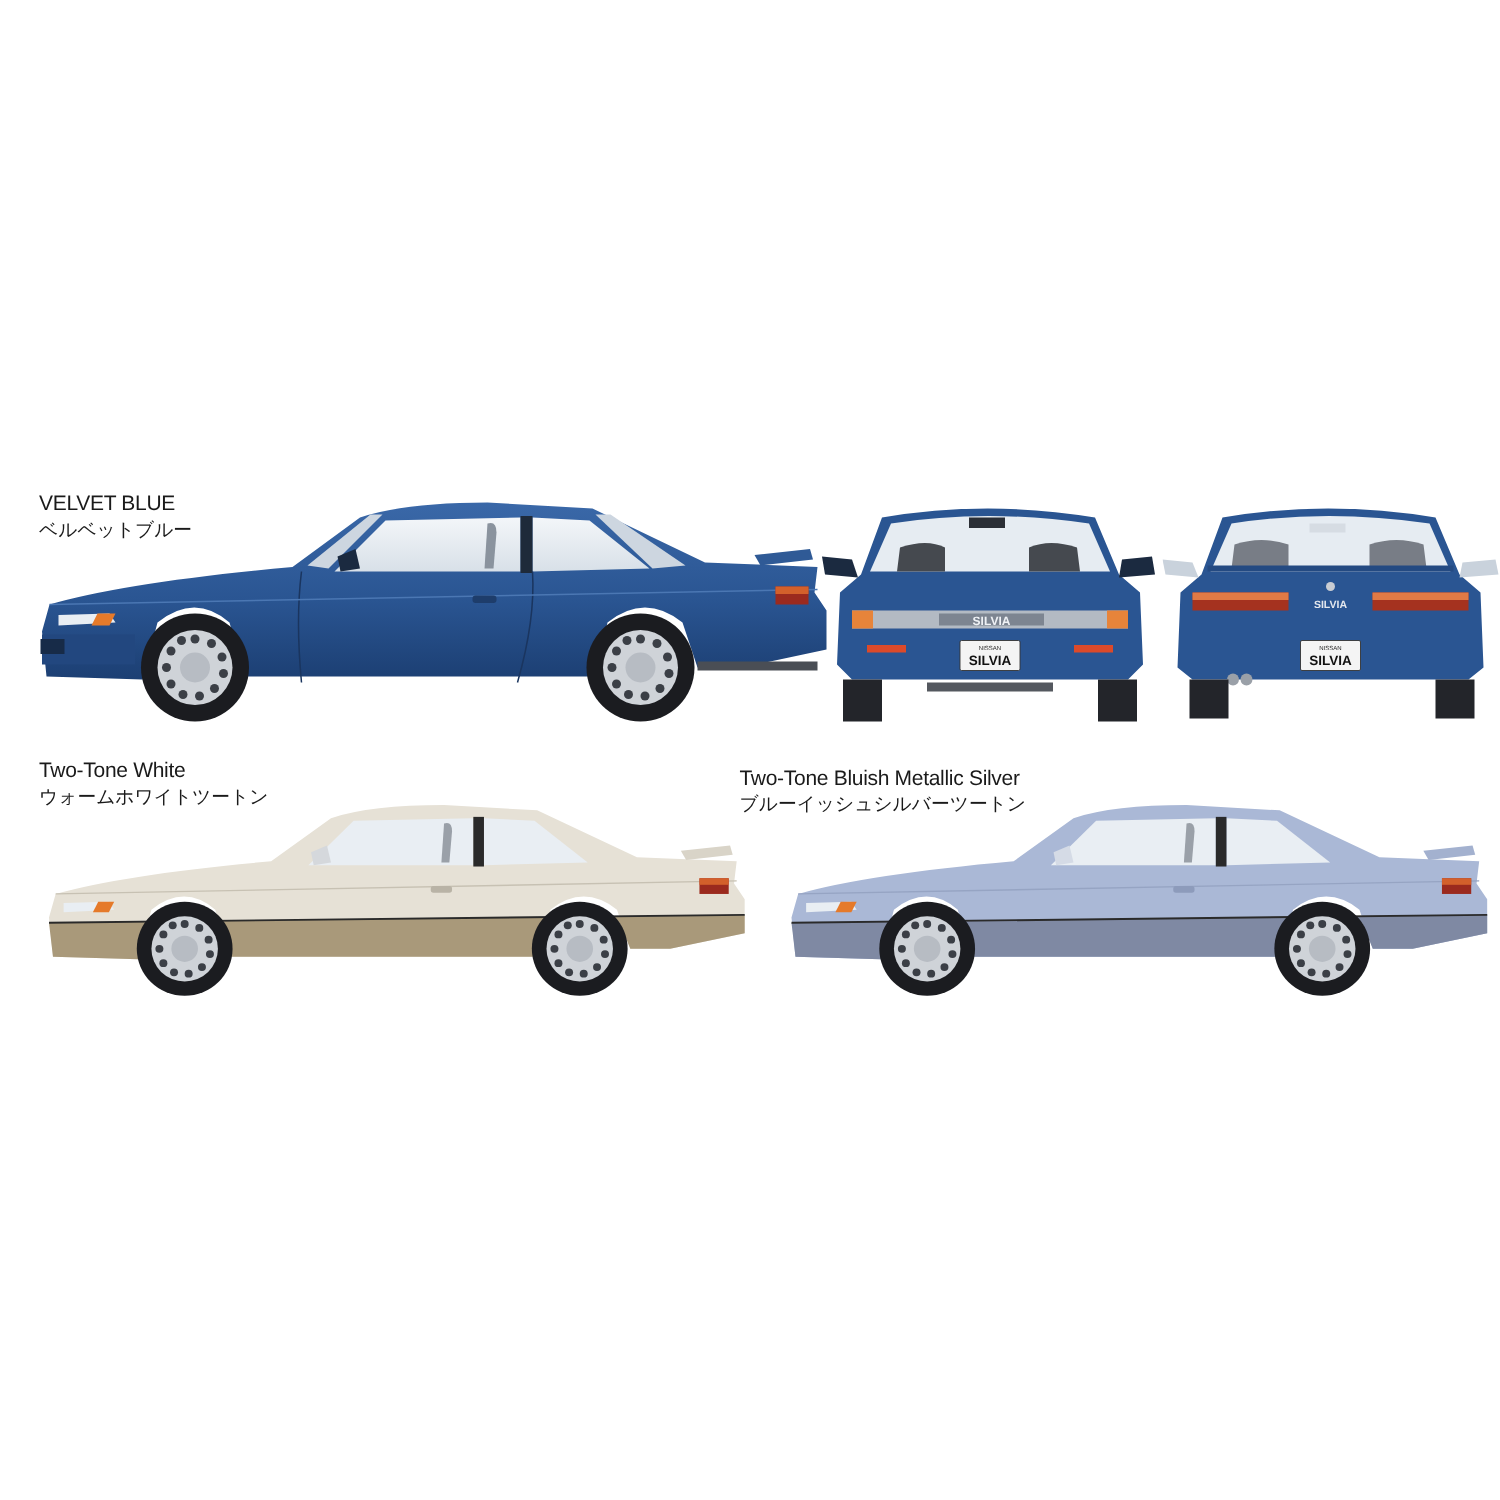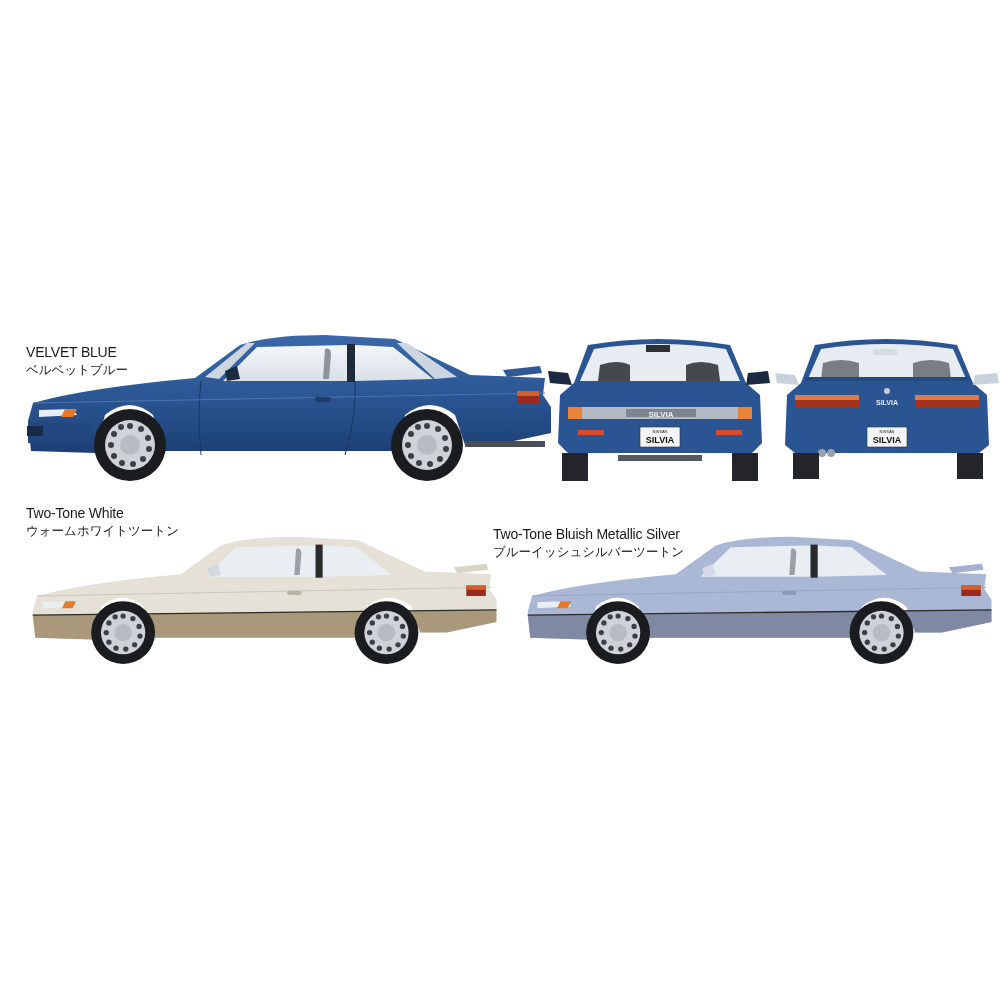--- a/index.html
+++ b/index.html
@@ -6,31 +6,31 @@
   body { width:1000px; height:1000px; position:relative; overflow:hidden; font-family:"DejaVu Sans", sans-serif; }
   .label { position:absolute; color:#1a1a1a; line-height:1.25; }
   .label .en { font-family:"Liberation Sans", sans-serif; font-size:14px; display:block; letter-spacing:-0.2px; }
   .label .jp { font-family:"DejaVu Sans", sans-serif; font-size:12.5px; display:block; }
   .car { position:absolute; }
   svg { display:block; }
 </style>
 </head>
 <body>
 
-<div class="label" style="left:26px; top:327px;margin-top:17px;">
+<div class="label" style="left:26px; top:327px;">
   <span class="en">VELVET BLUE</span>
   <span class="jp">ベルベットブルー</span>
 </div>
 
 <div class="label" style="left:26px; top:505px;">
   <span class="en">Two-Tone White</span>
   <span class="jp">ウォームホワイトツートン</span>
 </div>
 
-<div class="label" style="left:493px; top:510px;margin-top:16px;">
+<div class="label" style="left:493px; top:510px;">
   <span class="en">Two-Tone Bluish Metallic Silver</span>
   <span class="jp">ブルーイッシュシルバーツートン</span>
 </div>
 
 <div class="car" style="left:25px; top:333px;">
   <svg width="530" height="155" viewBox="0 0 530 155">
     <defs>
       <linearGradient id="gBlue" x1="0" y1="0" x2="0" y2="1">
         <stop offset="0" stop-color="#3a68a8"></stop>
           <stop offset="0.55" stop-color="#2a5592"></stop>

